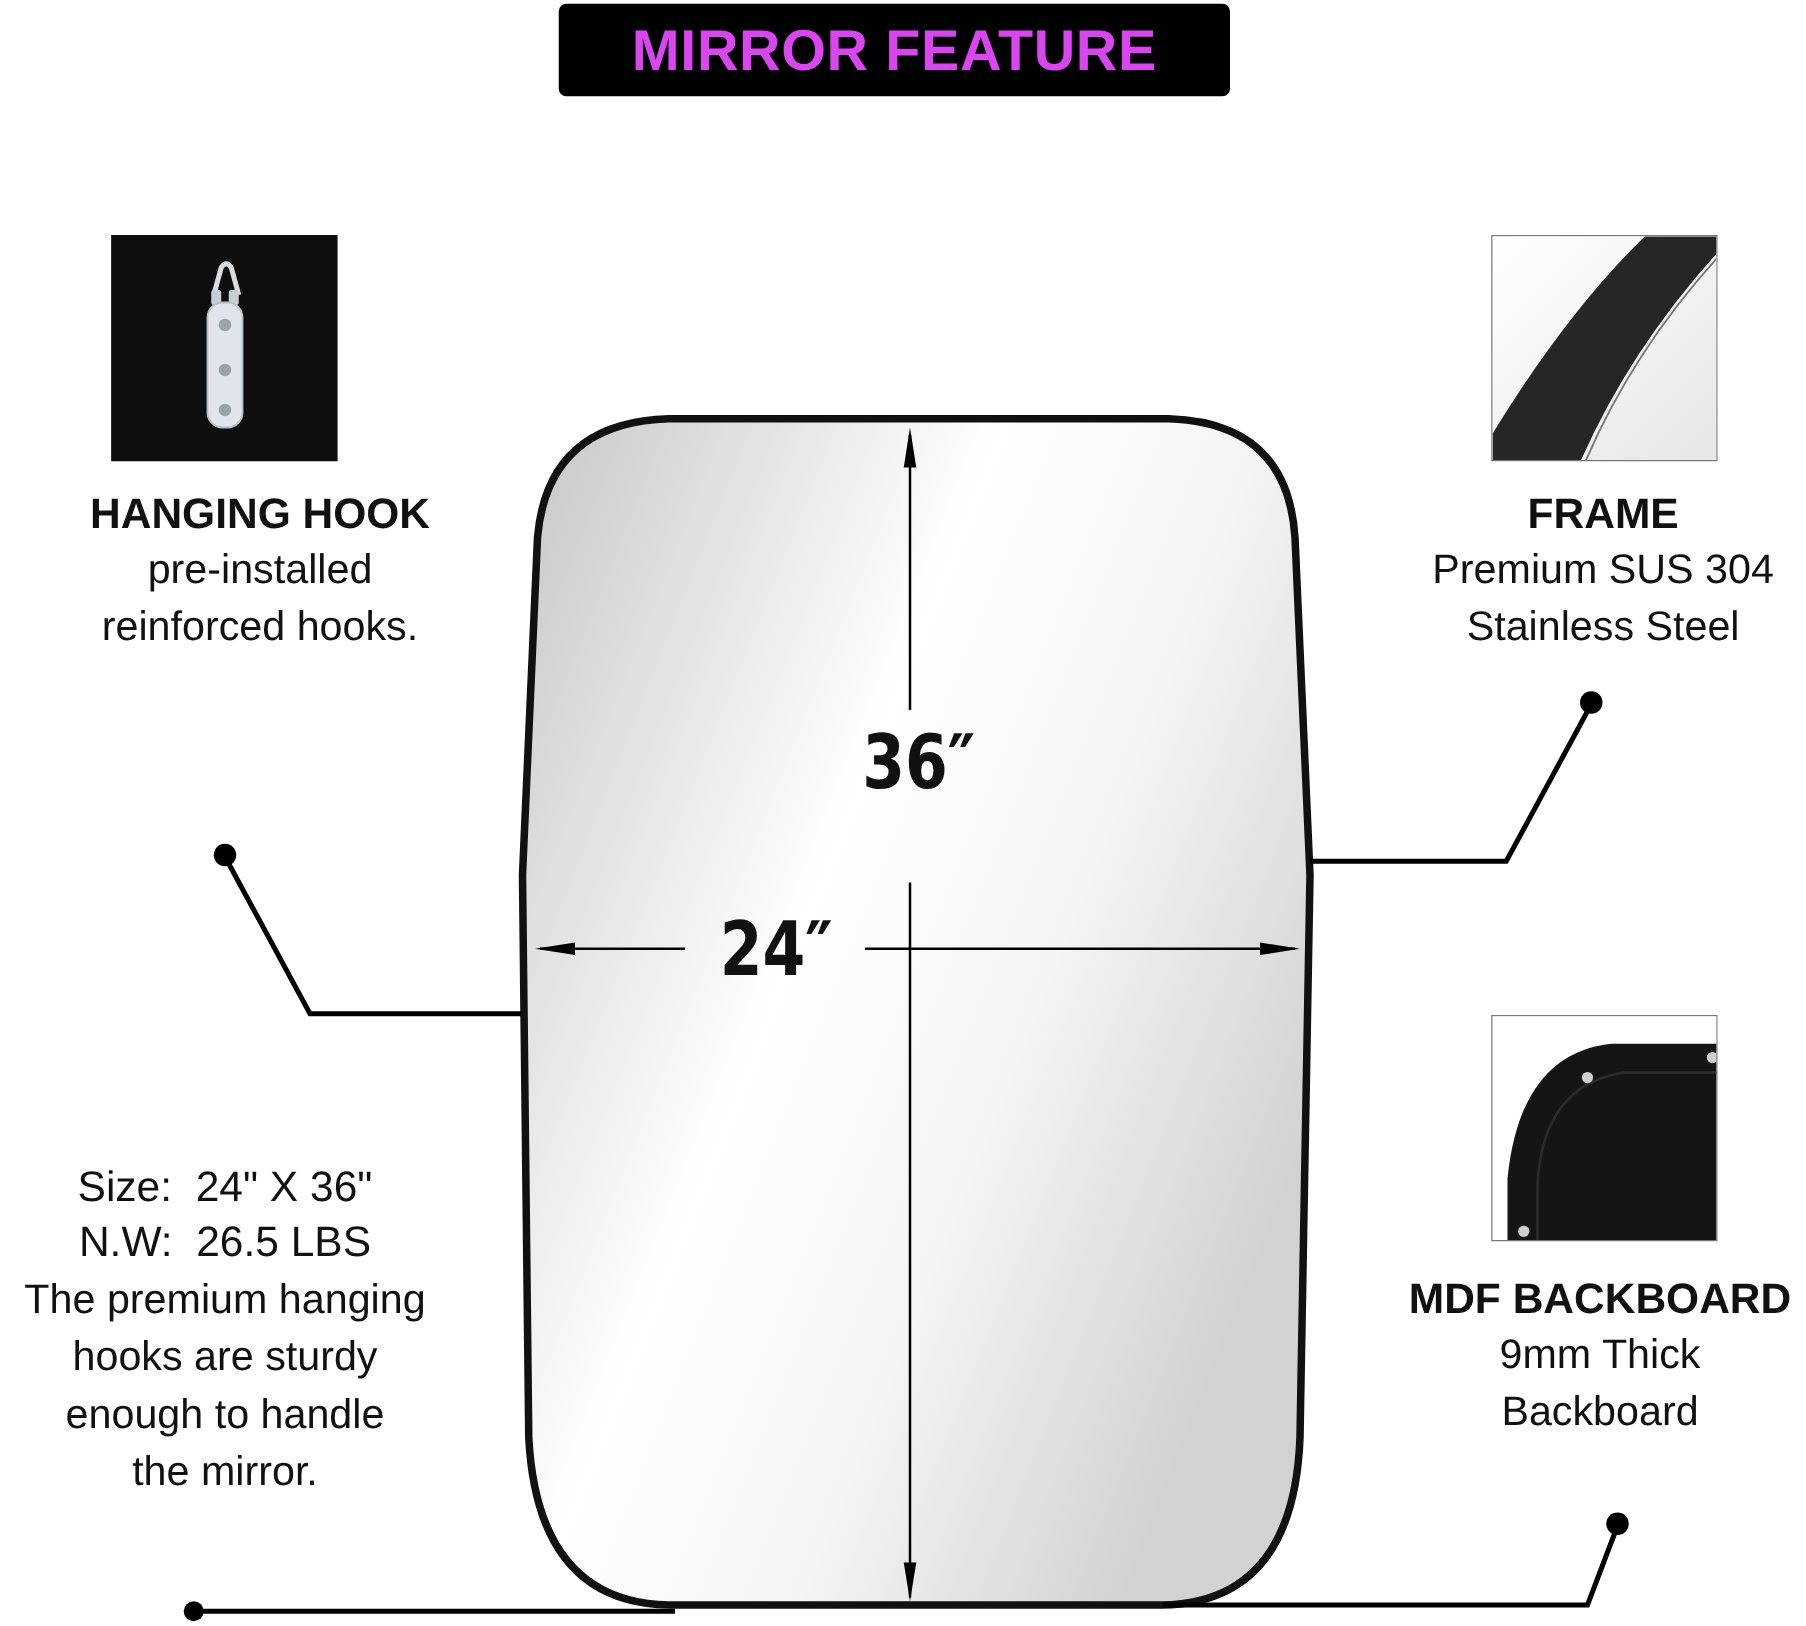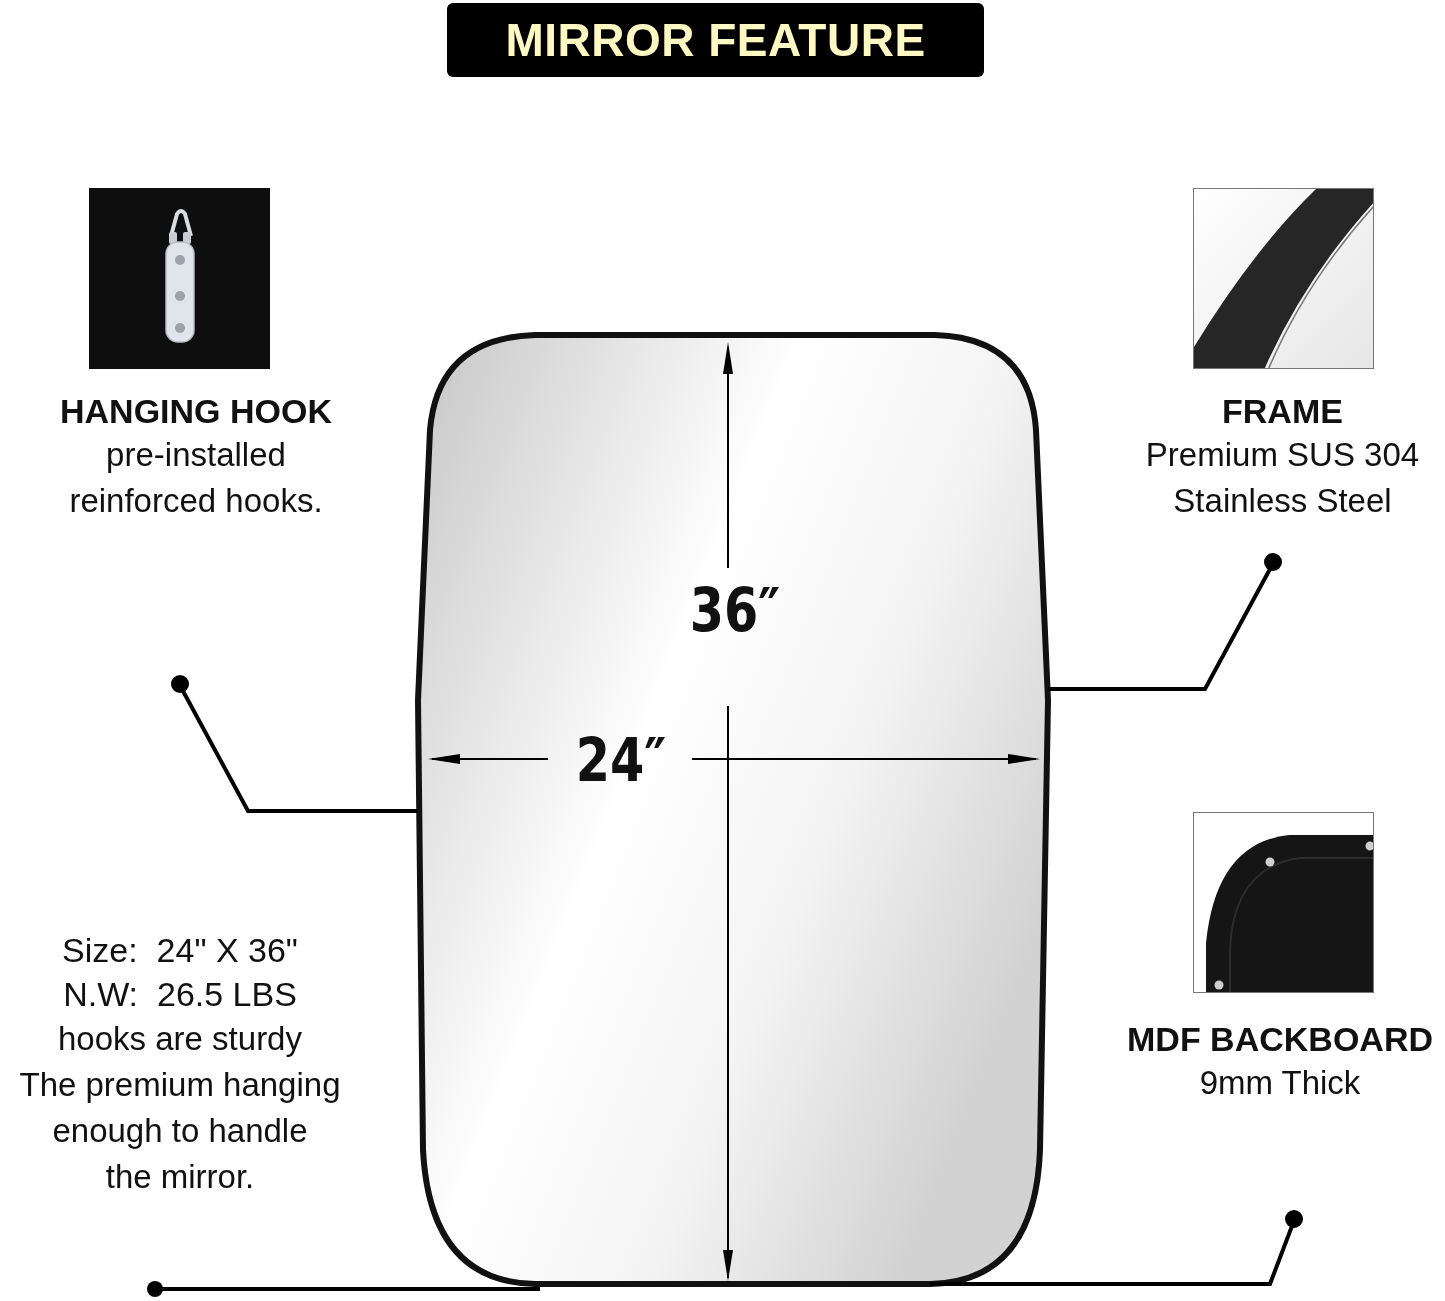--- a/index.html
+++ b/index.html
@@ -1,21 +1,21 @@
 <!DOCTYPE html>
 <html><head>
 <meta charset="utf-8">
 <style>
   html, body { margin:0; padding:0; background:#ffffff; }
   body { width:1445px; height:1301px; position:relative; overflow:hidden;
          font-family:"Liberation Sans", sans-serif; color:#111; }
   .abs { position:absolute; }
   .title-badge { left:447px; top:3px; width:537px; height:74px; background:#000;
                  border-radius:6px; display:flex; align-items:center; justify-content:center; }
-  .title-badge span { color:#fef9c3; font-weight:bold; font-size:46px; letter-spacing:0.5px; }
+  .title-badge span { color:#d946ef; font-weight:bold; font-size:46px; letter-spacing:0.5px; }
   .thumb { position:absolute; overflow:hidden; }
   .thumb svg { display:block; }
   .callout { position:absolute; text-align:center; }
   .callout .head { font-weight:bold; font-size:34px; line-height:42px; }
   .callout .line { font-size:33px; line-height:46px; }
   .spec .line-cond { font-family:"Liberation Sans Narrow","Liberation Sans", sans-serif; font-size:34px; line-height:44px; }
   svg.overlay { position:absolute; left:0; top:0; }
   .dim { position:absolute; font-weight:bold; font-size:60px; font-family:"DejaVu Sans", sans-serif;
          transform:scaleX(0.82); transform-origin:center; }
 </style>
@@ -103,43 +103,44 @@
 
   <g>
     <circle cx="1294" cy="1219" r="9" fill="#000"></circle>
     <polyline points="1292,1226 1270,1284 930,1284" fill="none" stroke="#000" stroke-width="4"></polyline>
   </g>
 </svg>
 
 <div class="dim" style="left:670px;top:575px;width:130px;text-align:center;">36″</div>
 <div class="dim" style="left:556px;top:725px;width:130px;text-align:center;">24″</div>
 
-<div class="callout" style="left:0px;top:390px;width:392px;">
+<div class="callout" style="left:12px;top:390px;width:392px;">
   <div class="head">HANGING HOOK</div>
   <div class="line">pre-installed</div>
   <div class="line">reinforced hooks.</div>
 </div>
 
 <div class="callout" style="left:1110px;top:390px;width:345px;">
   <div class="head">FRAME</div>
   <div class="line">Premium SUS 304</div>
   <div class="line">Stainless Steel</div>
 </div>
 
 <div class="callout spec" style="left:0px;top:908px;width:360px;">
   <div class="line-cond" style="margin-top:20px;">
     <span>Size:</span>&nbsp;
     <span>24" X 36"</span>
   </div>
   <div class="line-cond">
     <span>N.W:</span>&nbsp;
     <span>26.5 LBS</span>
   </div>
+  <div class="line">The premium hanging</div>
   <div class="line">hooks are sturdy</div>
-  <div class="line">The premium hanging</div>
   <div class="line">enough to handle</div>
   <div class="line">the mirror.</div>
 </div>
 
 <div class="callout" style="left:1115px;top:1018px;width:330px;">
   <div class="head">MDF BACKBOARD</div>
   <div class="line">9mm Thick</div>
+  <div class="line">Backboard</div>
 </div>
 
 </body></html>

